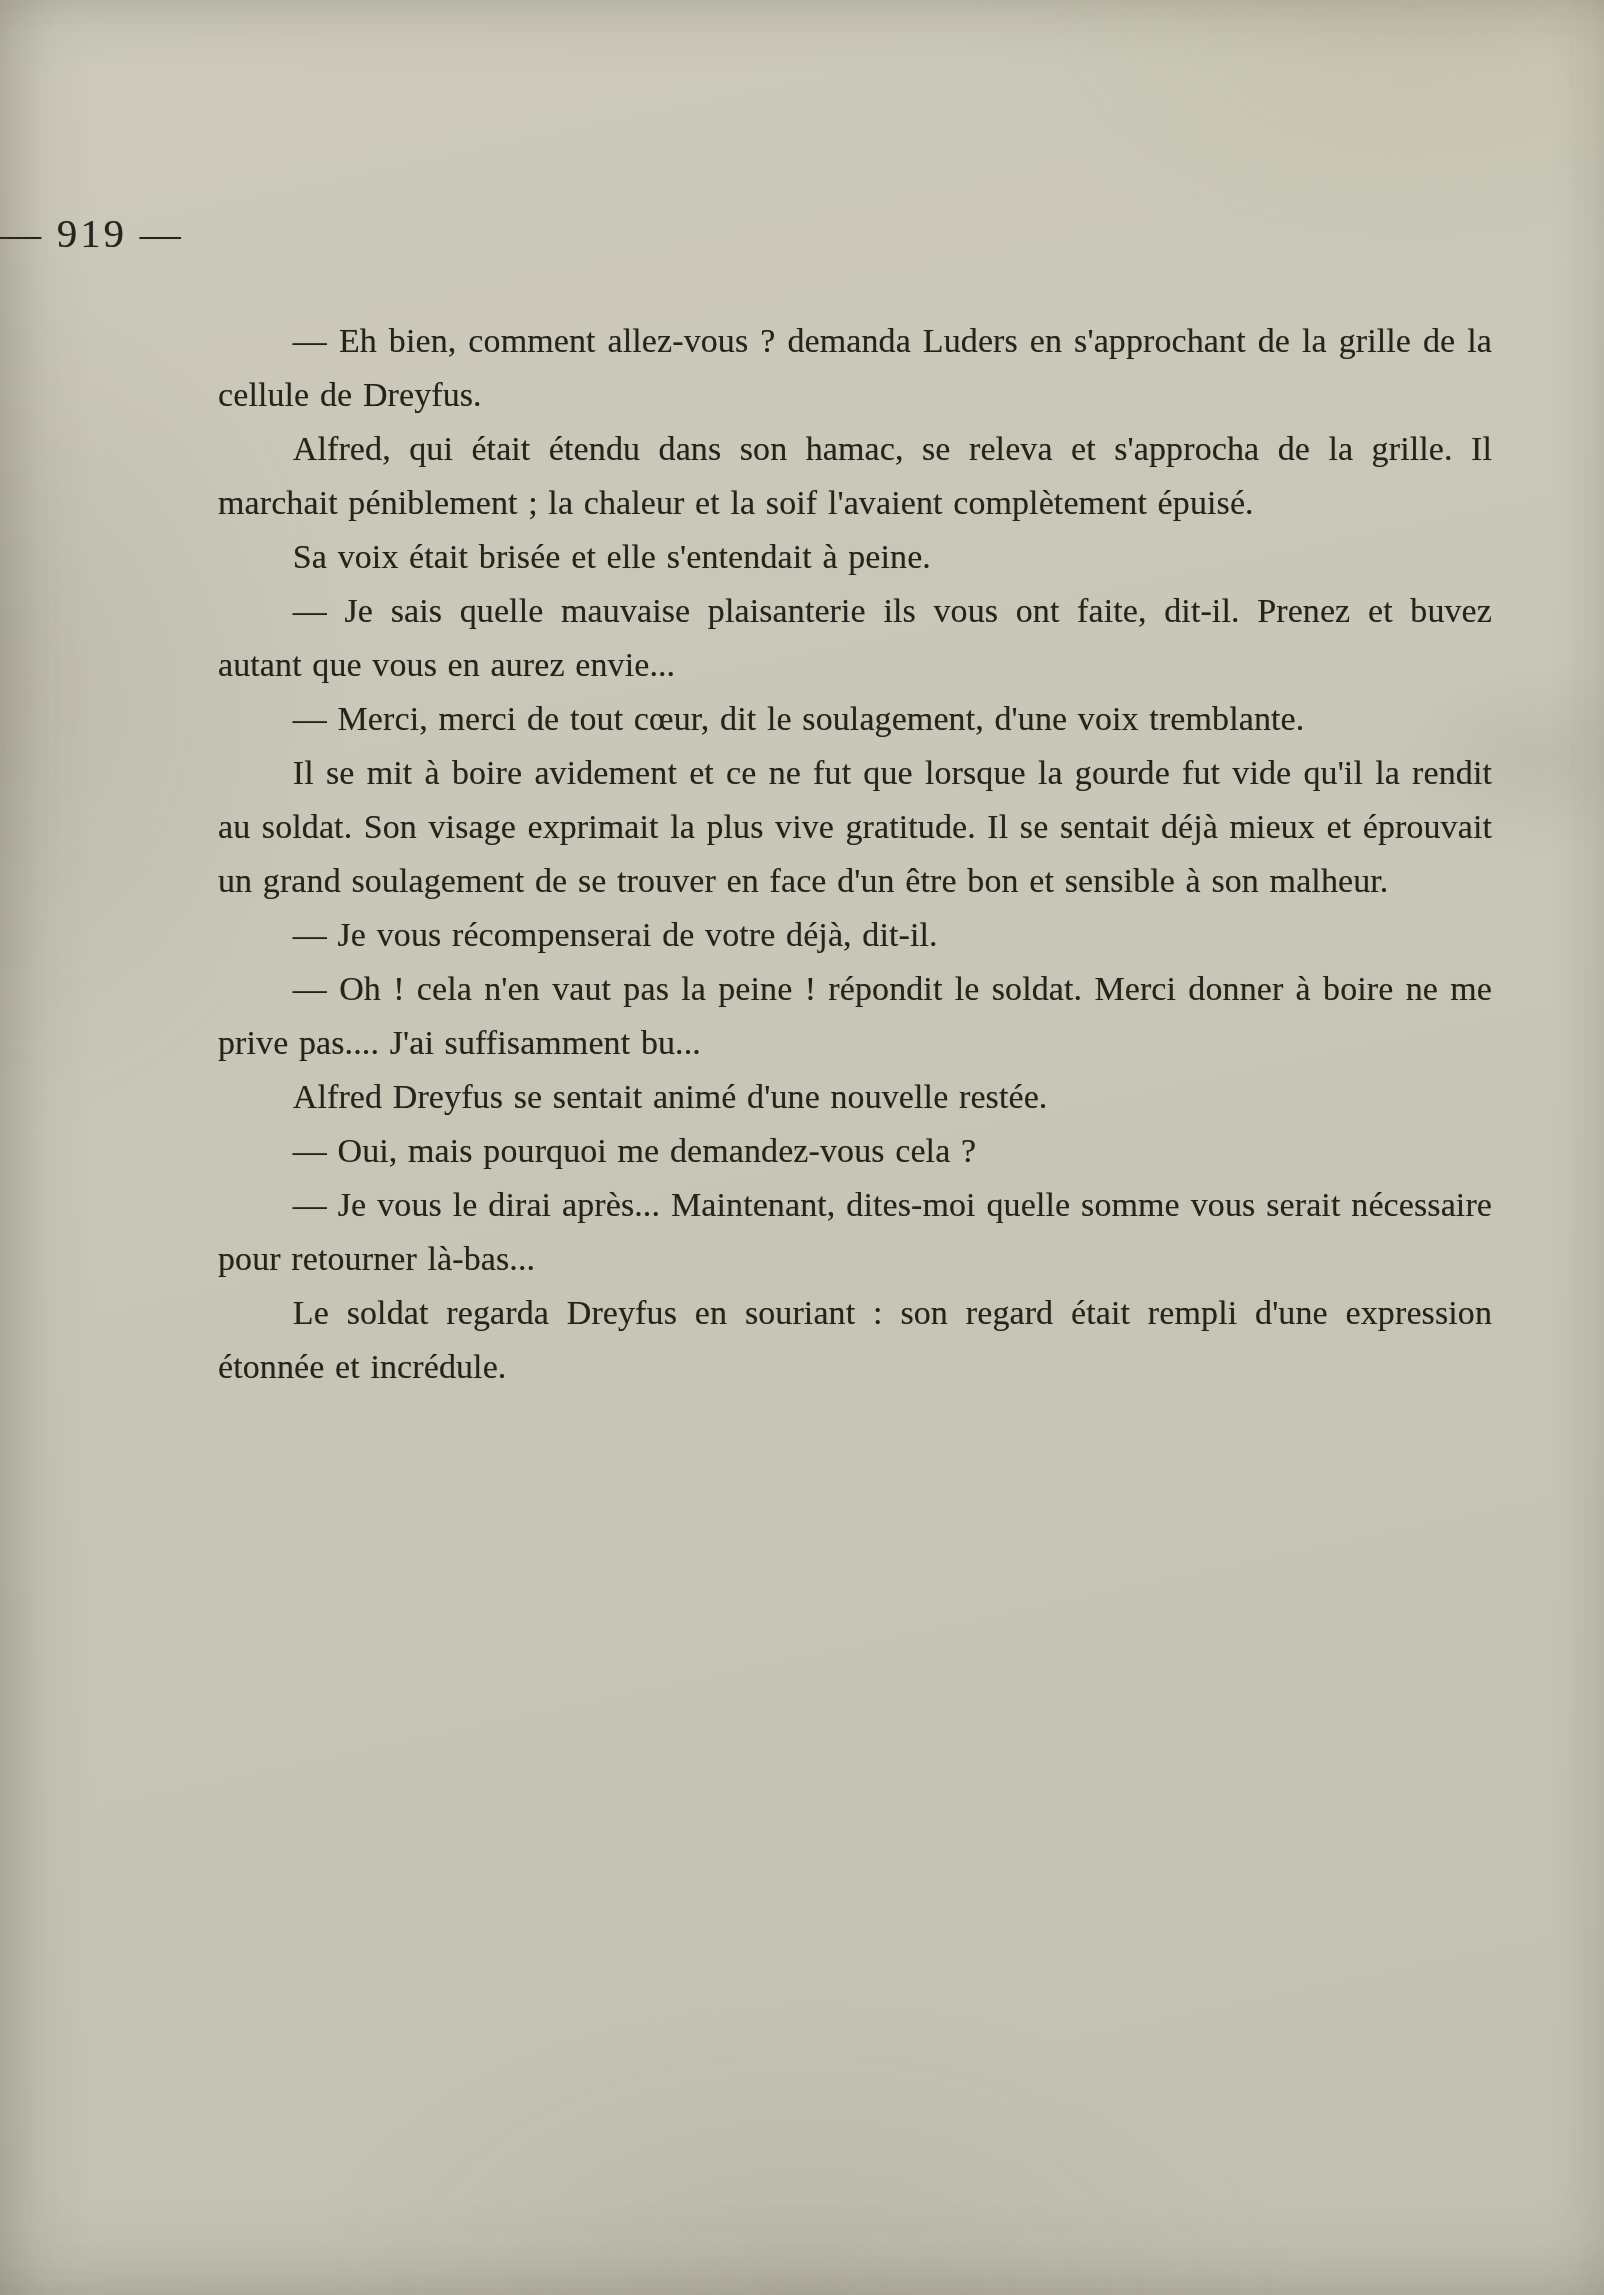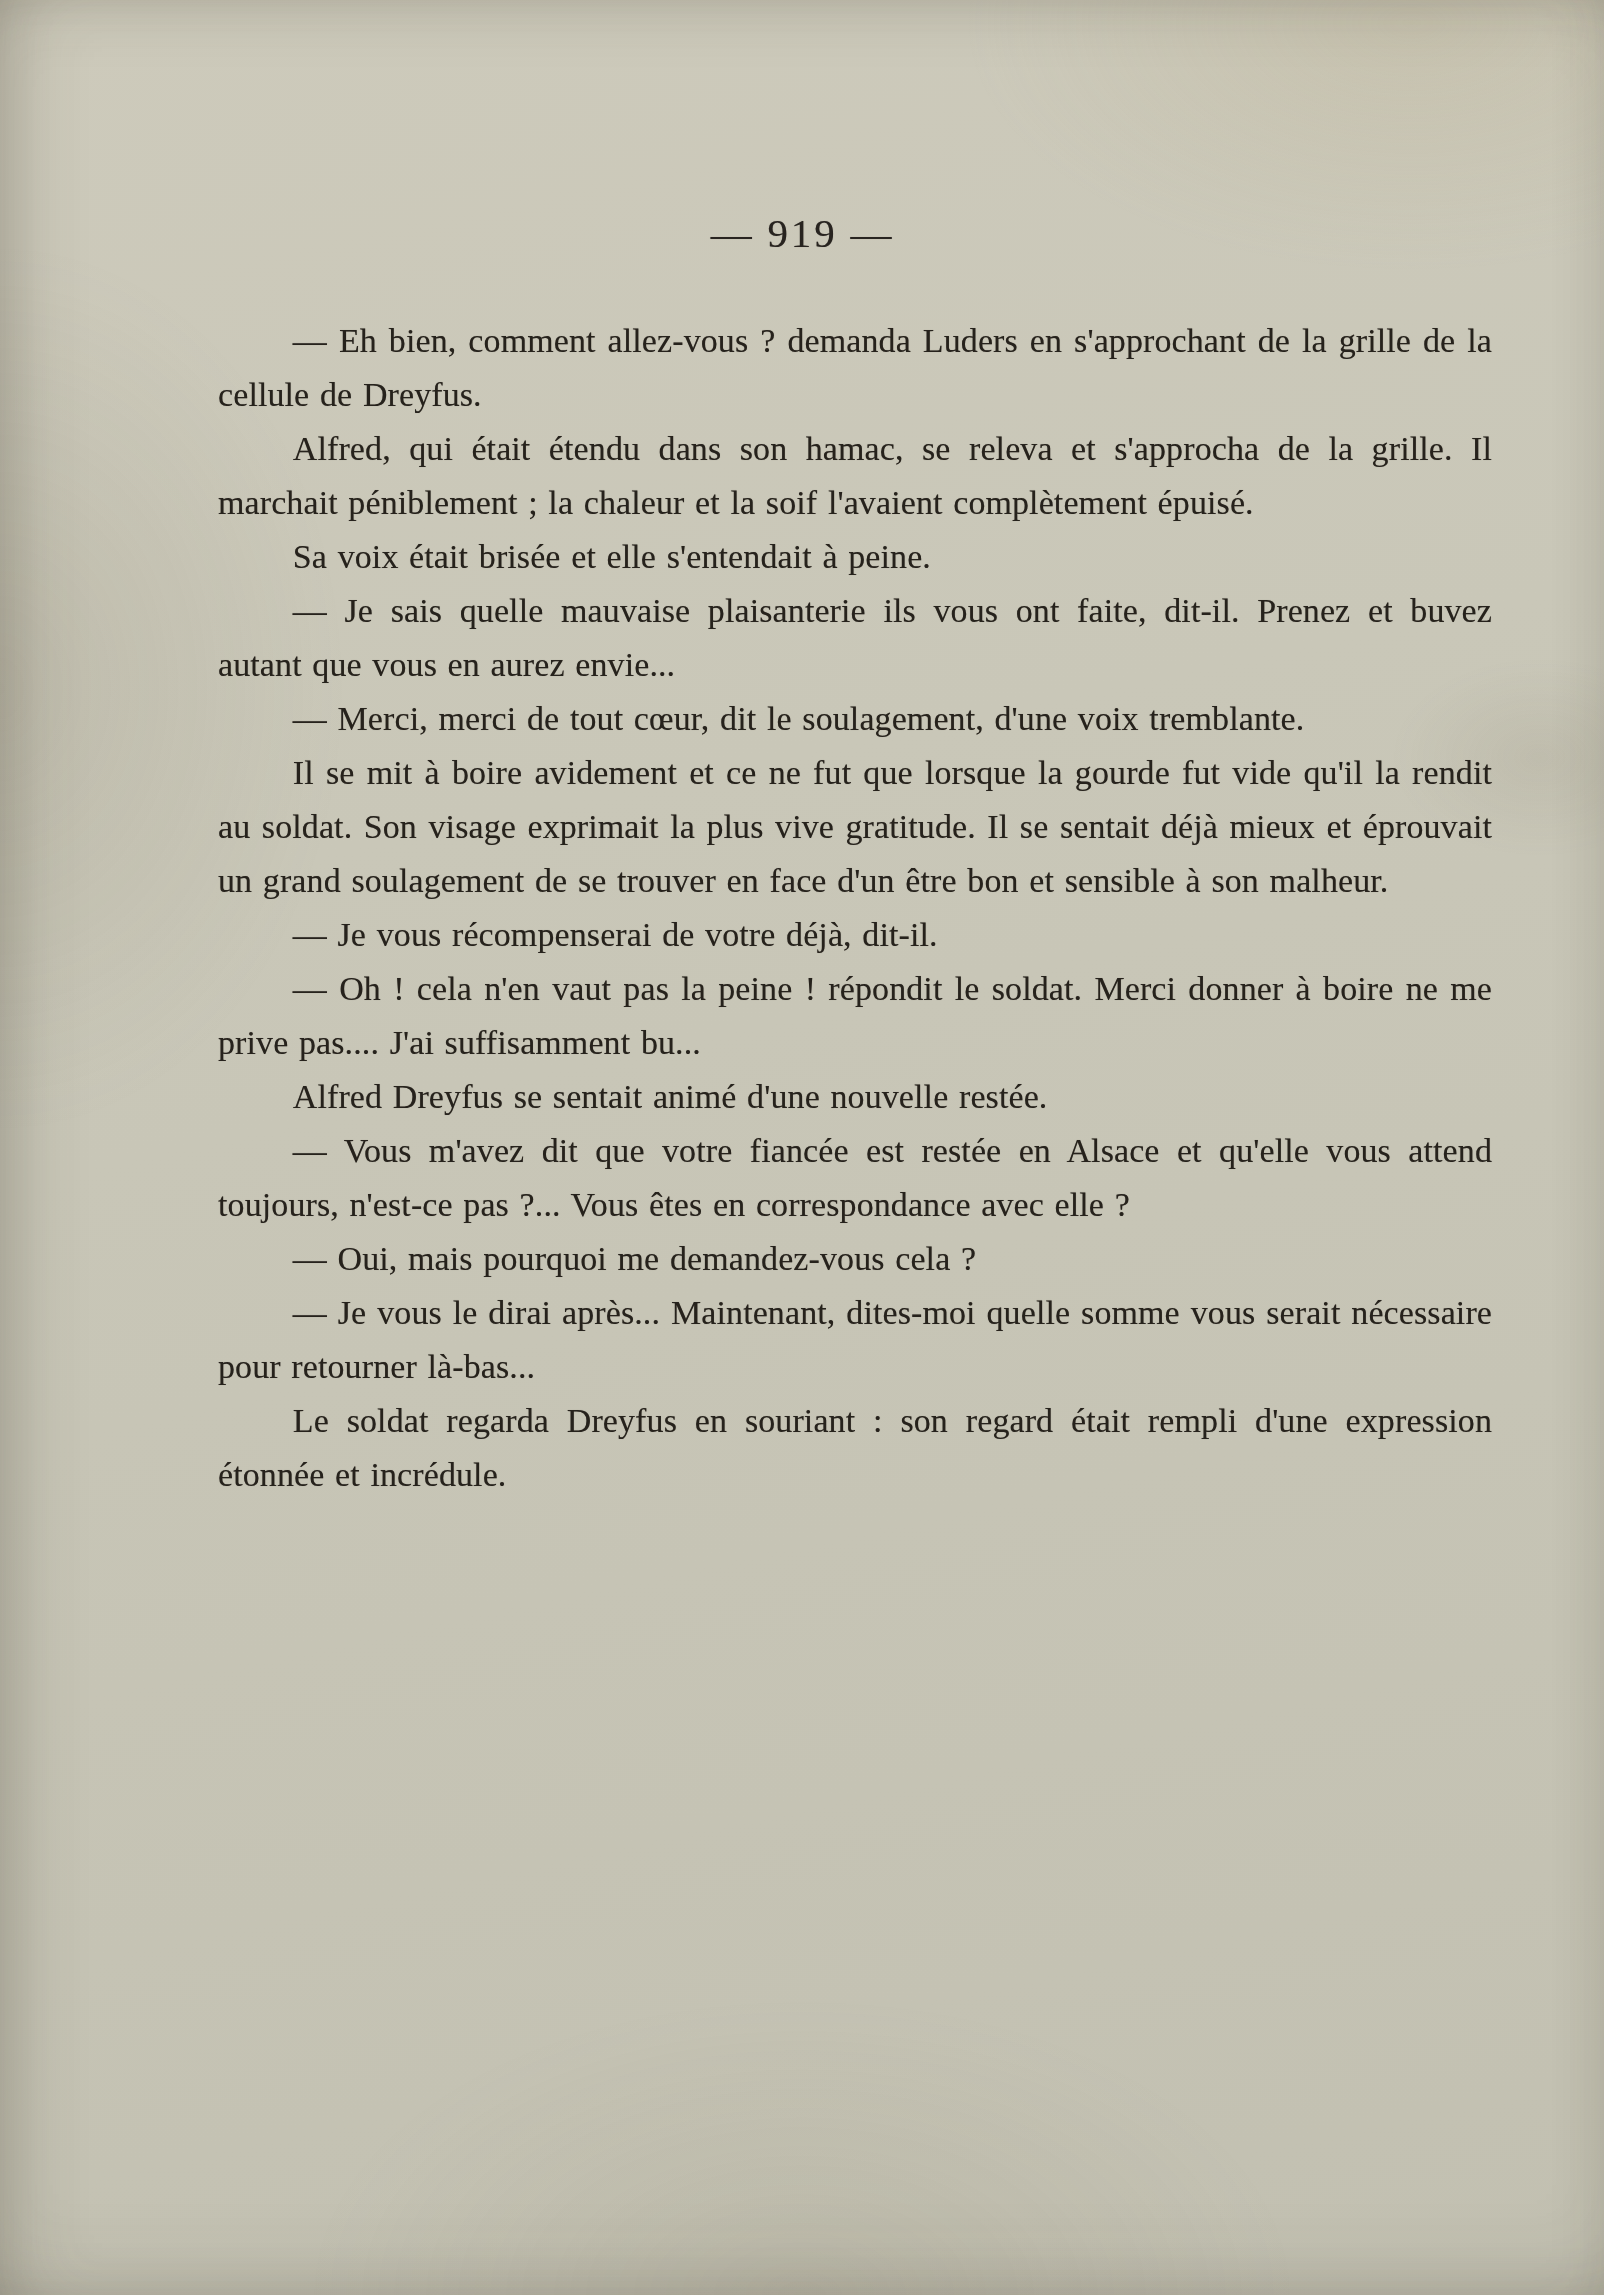--- a/index.html
+++ b/index.html
@@ -34,21 +34,20 @@
   .page {
     position: absolute;
     inset: 0;
     color: #26221c;
   }
   .page-number {
     position: absolute;
     top: 209px;
     left: 0;
     width: 1605px;
-    text-align: center;
     font-size: 41px;
     letter-spacing: 2.8px;
     color: #282420;
     text-shadow: 0 0 0.7px rgba(40, 33, 26, 0.45);
   }
   .text-block {
     position: absolute;
     left: 218px;
     top: 314px;
     width: 1274px;
@@ -74,21 +73,20 @@
   <div class="text-block">
       <p class="para">— Eh bien, comment allez-vous ? demanda Luders en s'approchant de la grille de la cellule de Dreyfus.</p>
       <p class="para">Alfred, qui était étendu dans son hamac, se releva et s'approcha de la grille. Il marchait péniblement ; la chaleur et la soif l'avaient complètement épuisé.</p>
       <p class="para">Sa voix était brisée et elle s'entendait à peine.</p>
       <p class="para">— Je sais quelle mauvaise plaisanterie ils vous ont faite, dit-il. Prenez et buvez autant que vous en aurez envie...</p>
       <p class="para">— Merci, merci de tout cœur, dit le soulagement, d'une voix tremblante.</p>
       <p class="para">Il se mit à boire avidement et ce ne fut que lorsque la gourde fut vide qu'il la rendit au soldat. Son visage exprimait la plus vive gratitude. Il se sentait déjà mieux et éprouvait un grand soulagement de se trouver en face d'un être bon et sensible à son malheur.</p>
       <p class="para">— Je vous récompenserai de votre déjà, dit-il.</p>
       <p class="para">— Oh ! cela n'en vaut pas la peine ! répondit le soldat. Merci donner à boire ne me prive pas.... J'ai suffisamment bu...</p>
       <p class="para">Alfred Dreyfus se sentait animé d'une nouvelle restée.</p>
-      <p class="para">— Vous m'avez dit que votre fiancée est restée en Alsace et qu'elle vous attend toujours, n'est-ce pas ?... Vous êtes en correspondance avec elle ?</p>
       <p class="para">— Oui, mais pourquoi me demandez-vous cela ?</p>
       <p class="para">— Je vous le dirai après... Maintenant, dites-moi quelle somme vous serait nécessaire pour retourner là-bas...</p>
       <p class="para">Le soldat regarda Dreyfus en souriant : son regard était rempli d'une expression étonnée et incrédule.</p>
     </div>
 
   <div class="vignette"></div>
 </div>
 
 
 </body></html>

